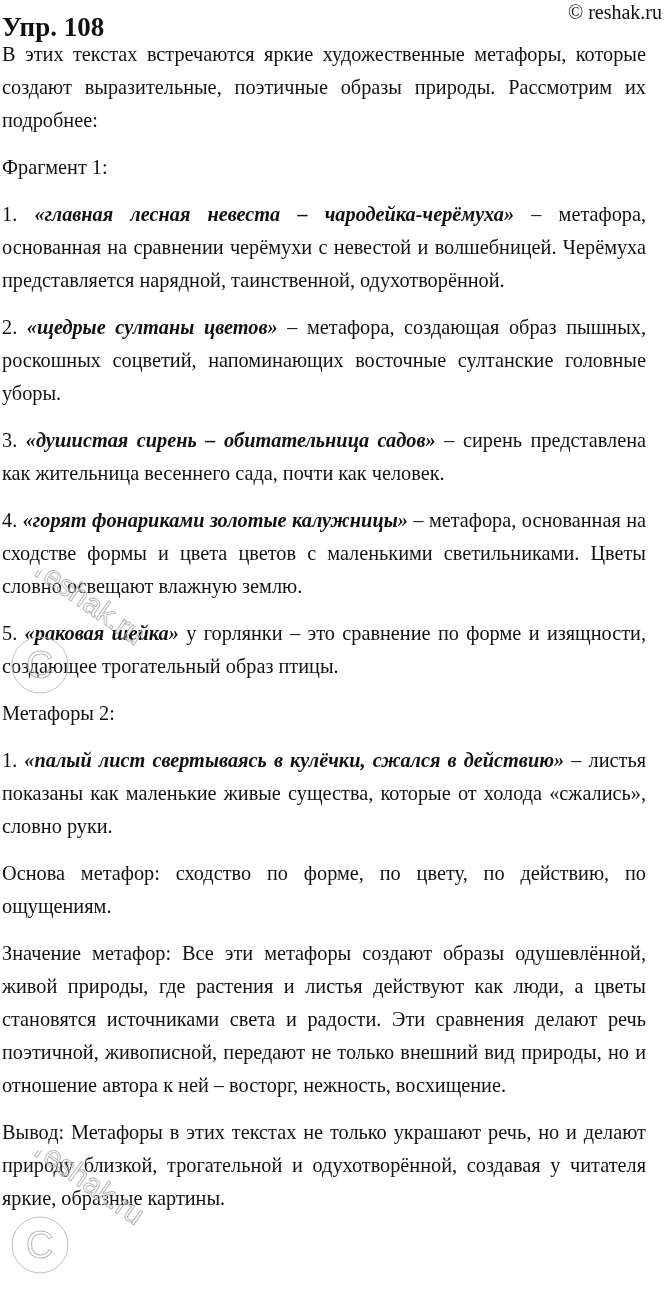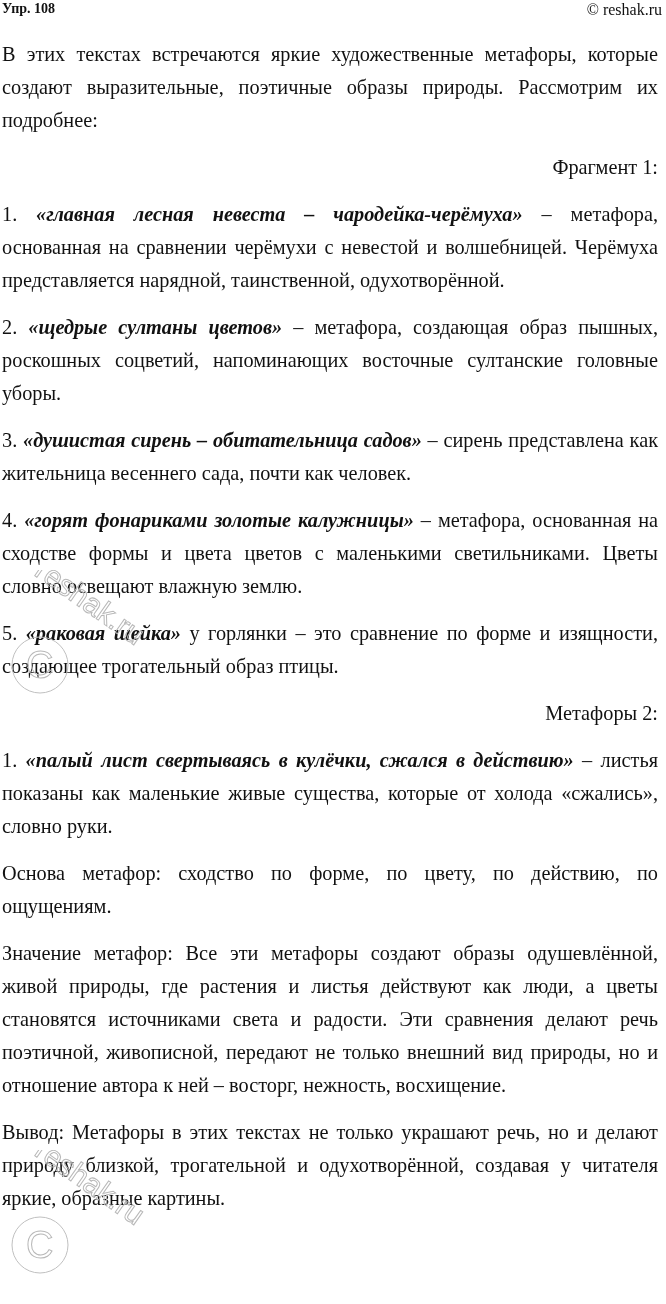--- a/index.html
+++ b/index.html
@@ -4,32 +4,32 @@
 <style>
   html, body { margin: 0; padding: 0; background: #ffffff; }
   body {
     width: 666px; height: 1304px; overflow: hidden; position: relative;
     font-family: "Liberation Serif", serif; color: #111111;
   }
   .header {
     position: absolute; top: 0; left: 0; right: 0; height: 30px;
   }
   .ex-title {
-    position: absolute; left: 2px; top: 1px;
-    font-weight: bold; font-size: 14px;
+    position: absolute; left: 2px; top: 12px;
+    font-weight: bold; font-size: 27px;
   }
   .copyright {
-    position: absolute; right: 4px; top: 1px; font-size: 16px;
+    position: absolute; right: 4px; top: 1px; font-size: 20px;
   }
   .content {
-    position: absolute; left: 2px; right: 8px; top: 38px;
+    position: absolute; left: 2px; right: 20px; top: 38px;
     font-size: 20.3px; line-height: 33px; text-align: justify;
   }
   .p { margin: 0 0 14px 0; }
-  .p.noj { text-align: right; }
+  .p.noj { text-align: left; }
   .q { font-style: italic; font-weight: bold; }
   .watermark {
     position: absolute; pointer-events: none;
   }
   .watermark text {
     font-family: "Liberation Sans", sans-serif;
     fill: none; stroke: #b8b8b8; stroke-width: 1;
   }
 </style>
 </head>

